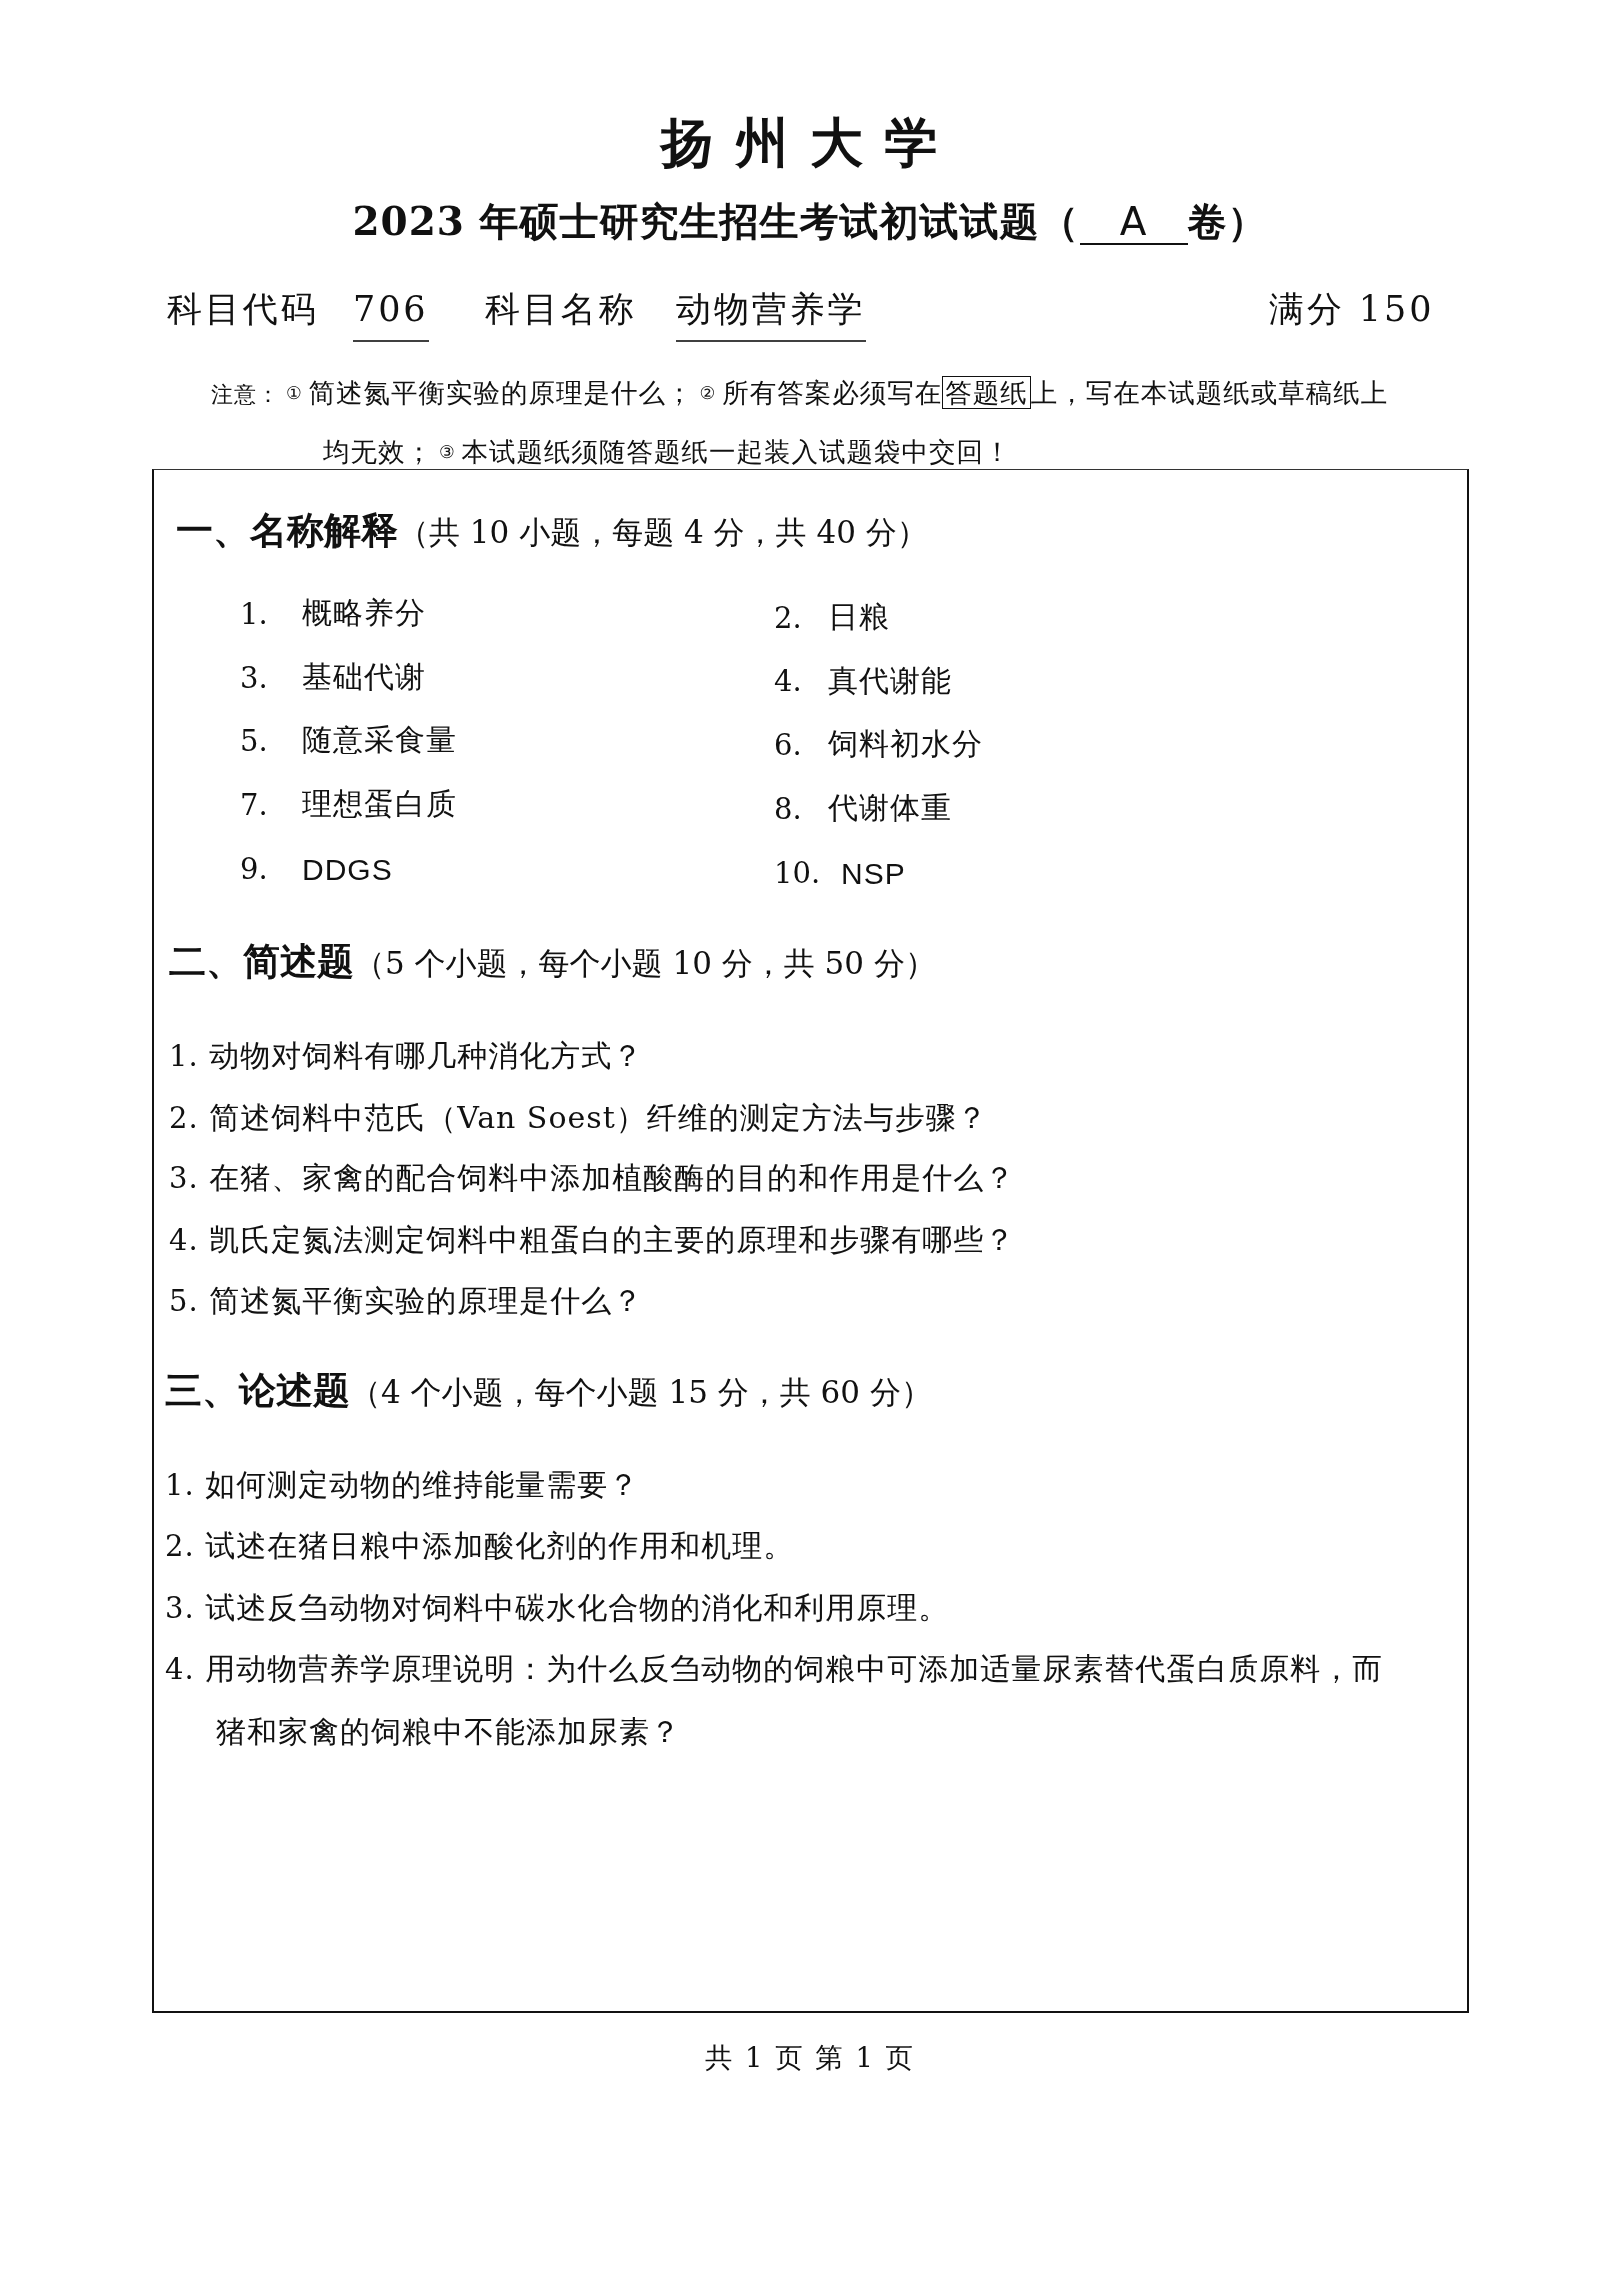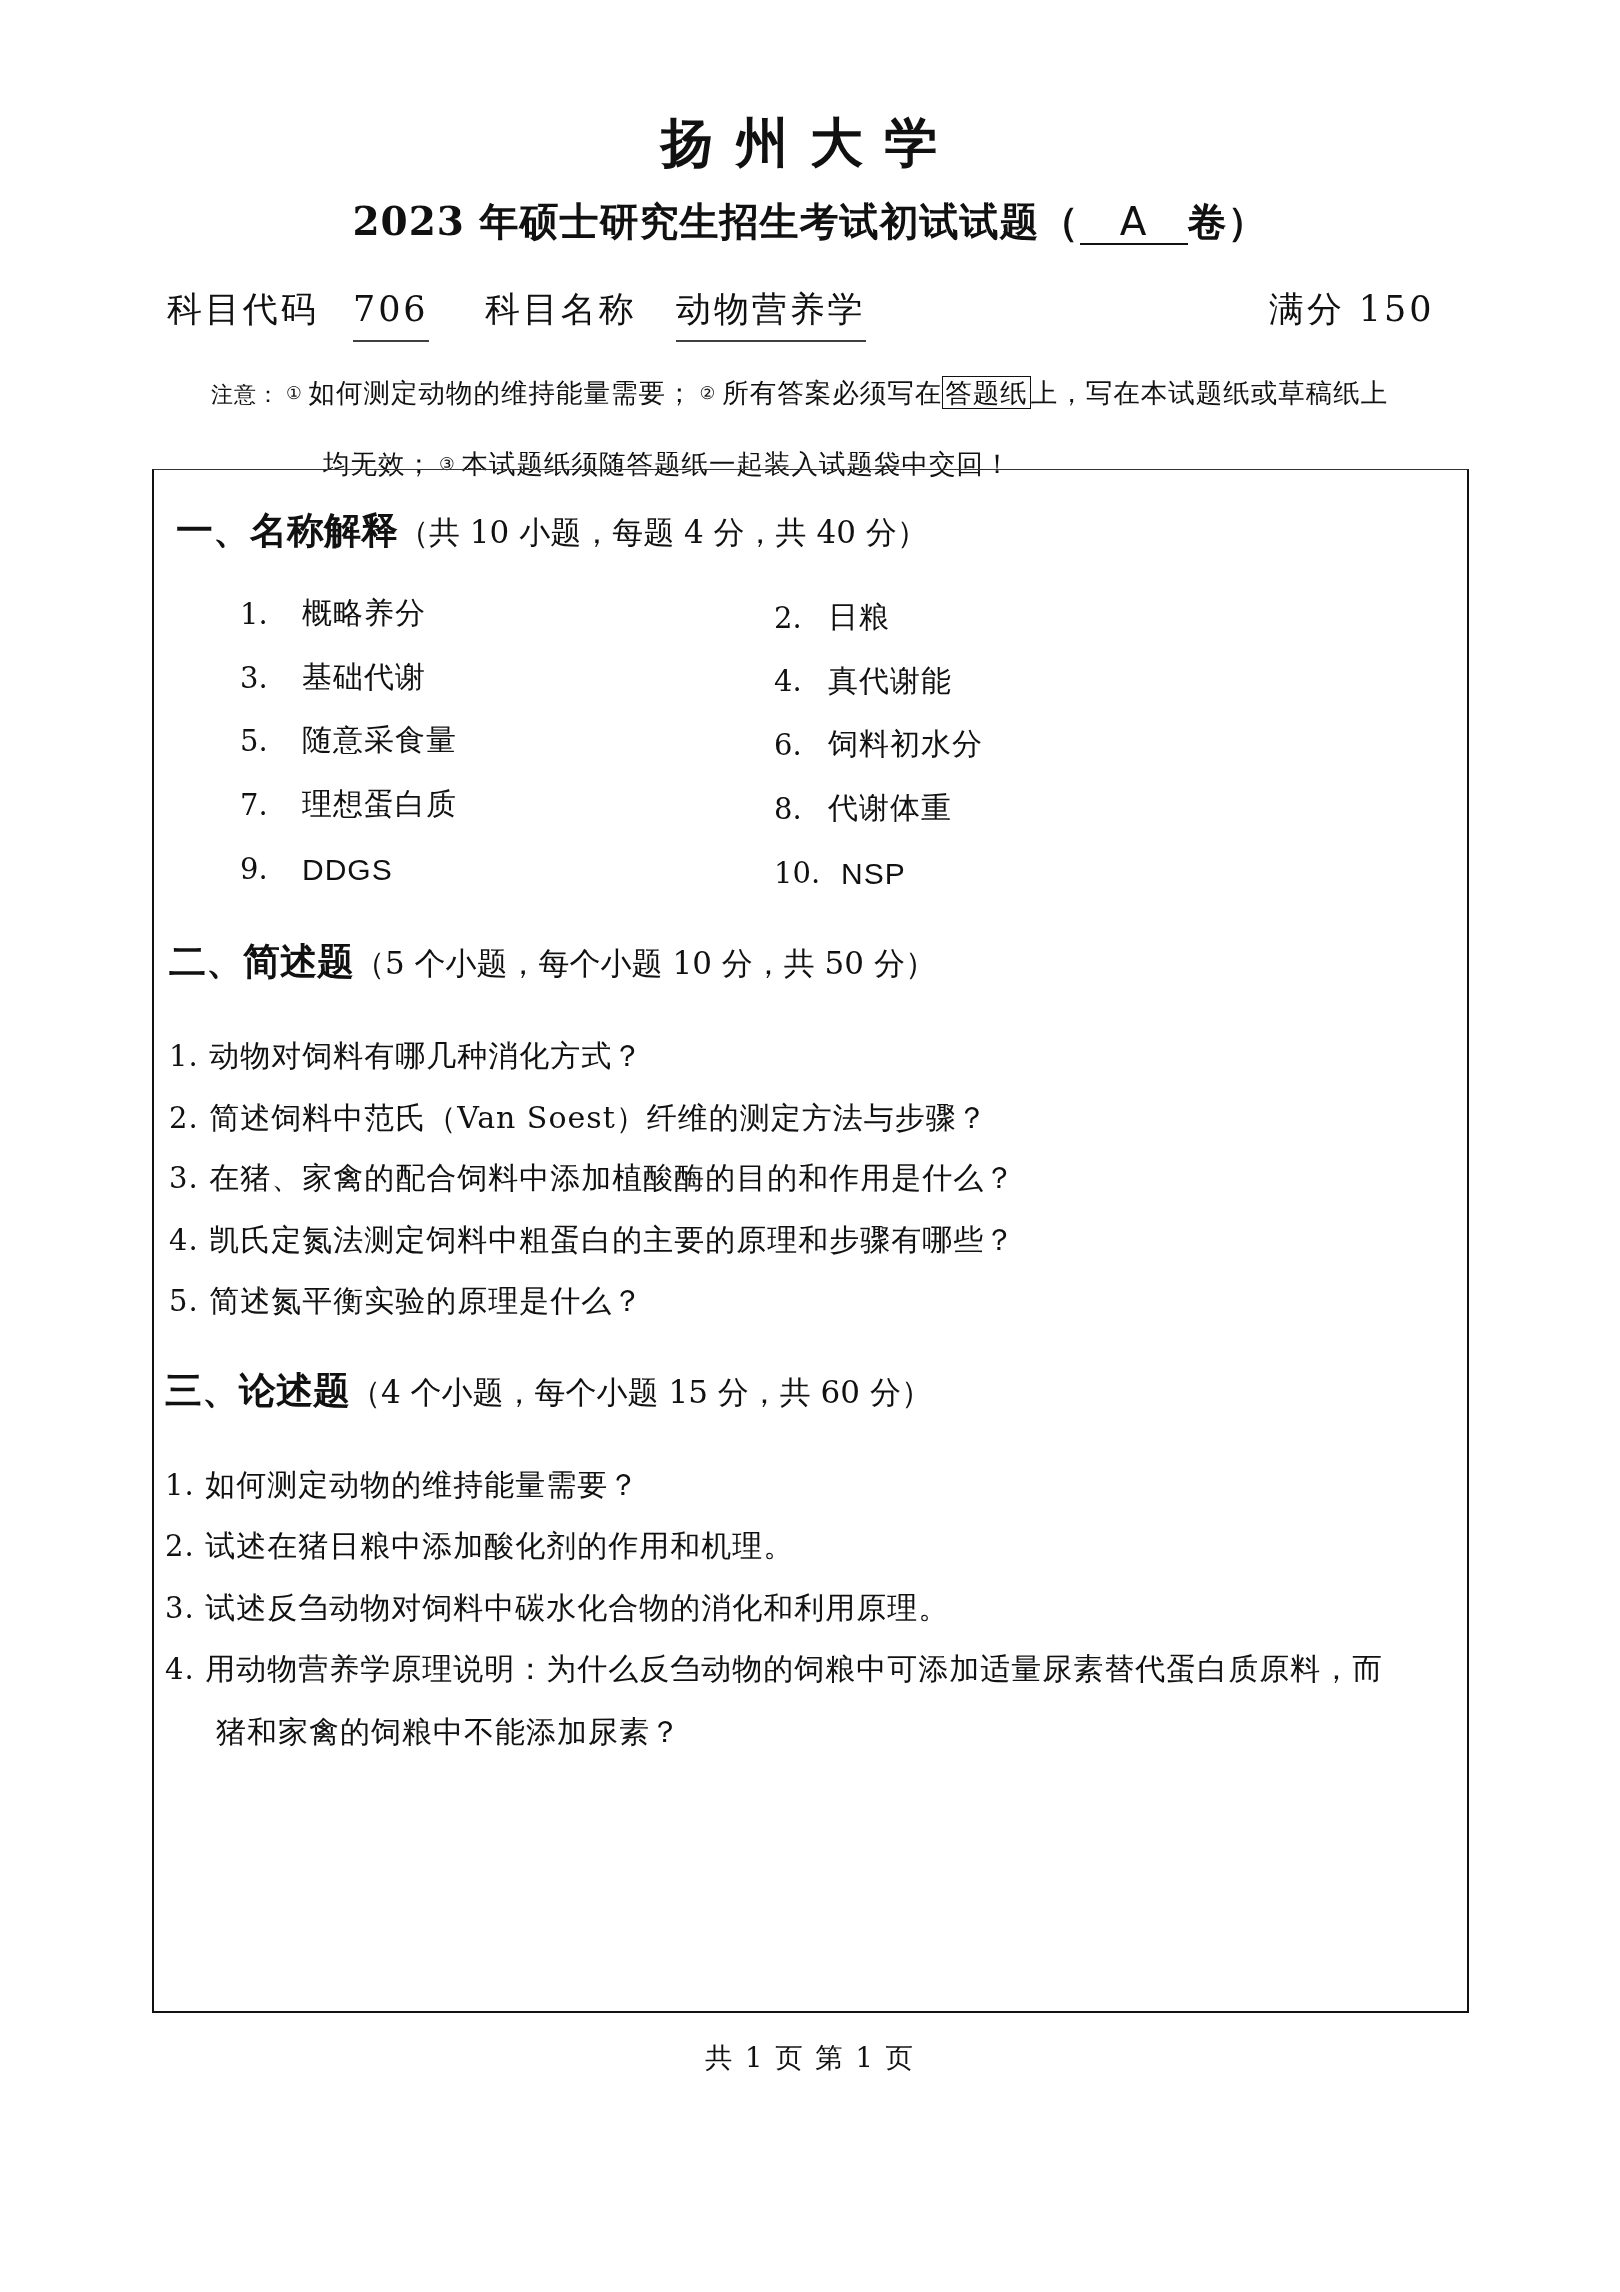--- a/index.html
+++ b/index.html
@@ -52,23 +52,23 @@
 <div class="abs subj" style="left:167px;">科目代码</div>
 <div class="abs subj" style="left:353px;"><span class="u">706</span></div>
 <div class="abs subj" style="left:485px;">科目名称</div>
 <div class="abs subj" style="left:676px;"><span class="u">动物营养学</span></div>
 <div class="abs subj" style="left:1225px;margin-left:44px;">
   <span>满分</span>
   <span>150</span>
 </div>
 
 <div class="abs notice" style="left:211px; top:380px;">
-  <span style="font-size:22px;">注意：</span><span class="circ">①</span><span>如何测定动物的维持能量需要；</span><span class="circ">②</span><span>所有答案必须写在</span><span class="boxed">答题纸</span><span>上，写在本试题纸或草稿纸上</span>
+  <span style="font-size:22px;">注意：</span><span class="circ">①</span><span>简述氮平衡实验的原理是什么；</span><span class="circ">②</span><span>所有答案必须写在</span><span class="boxed">答题纸</span><span>上，写在本试题纸或草稿纸上</span>
 </div>
-<div class="abs notice" style="left:323px; top:439px;margin-top:12px;">
+<div class="abs notice" style="left:323px; top:439px;">
   <span>均无效；</span><span class="circ">③</span><span>本试题纸须随答题纸一起装入试题袋中交回！</span>
 </div>
 
 <div class="frame"></div>
 
 <div class="abs sec-head" style="left:176px; top:512px;">
   <span class="big">一、名称解释</span><span>（共 10 小题，每题 4 分，共 40 分）</span>
 </div>
 
 <div class="abs num" style="left:240px; top:600px;">1.</div>

